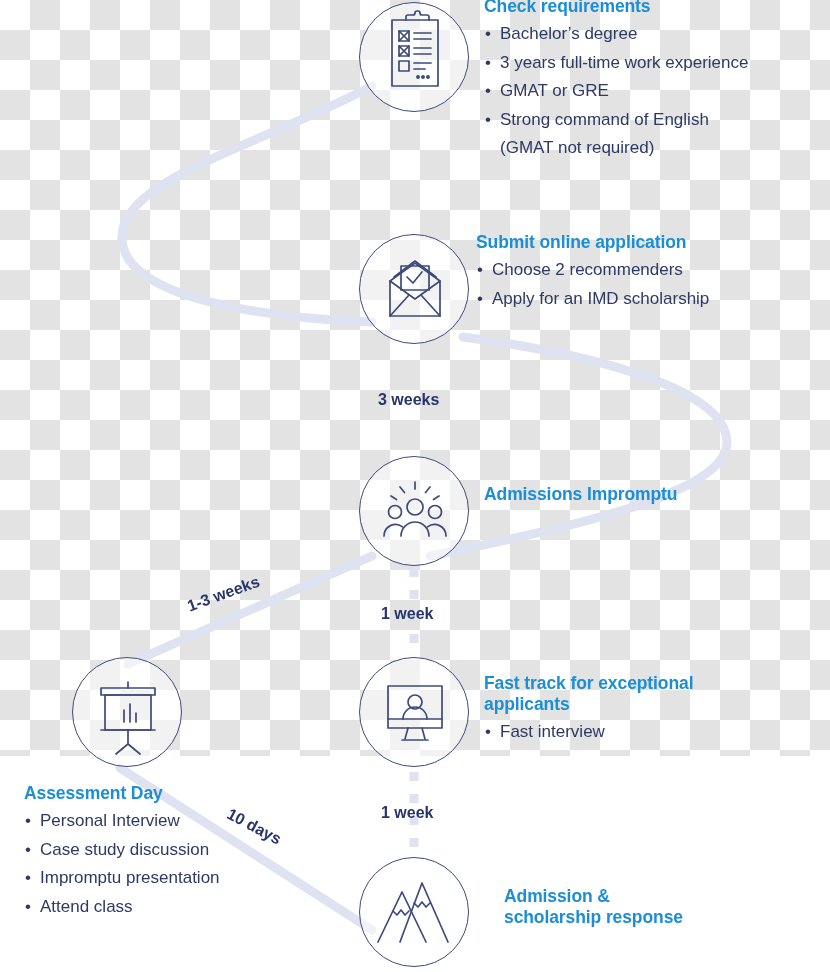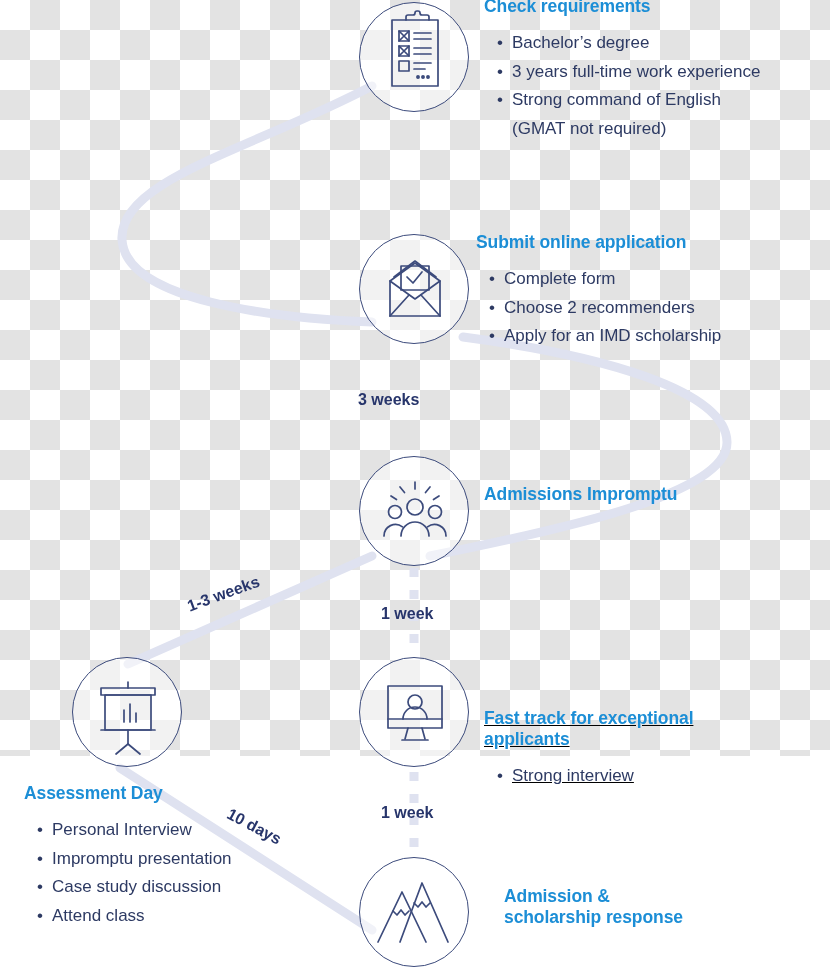--- a/index.html
+++ b/index.html
@@ -45,21 +45,21 @@
     color: #1c8ed6;
     font-weight: bold;
     font-size: 17.5px;
     line-height: 21px;
     letter-spacing: -0.1px;
     margin: 0 0 3px 0;
     white-space: pre-line;
   }
   .bullets {
     list-style: none;
-    margin: 12px;
+    margin: 0;
     padding: 0;
     color: #2d3a63;
     font-size: 17px;
     line-height: 28.5px;
   }
   .bullets li {
     position: relative;
     padding-left: 16px;
     white-space: pre-line;
   }
@@ -118,47 +118,47 @@
         <circle cx="63" cy="74" r="1.1" fill="#3c4b7c"></circle>
         <circle cx="68" cy="74" r="1.1" fill="#3c4b7c"></circle>
       </svg>
     </span>
   </div>
   <div class="block" style="left:484px; top:-4px; width:336px;">
     <div class="heading">Check requirements</div>
     <ul class="bullets">
       <li>Bachelor’s degree</li>
       <li>3 years full-time work experience</li>
+      <li>GMAT or GRE</li>
       <li>Strong command of English
 (GMAT not required)</li>
     </ul>
   </div>
 
   <div class="node" style="left:359px; top:234px; width:110px; height:110px;">
     <span>
       <svg width="110" height="110" viewBox="0 0 110 110" fill="none" stroke="#3c4b7c" stroke-width="1.7" stroke-linecap="round" stroke-linejoin="round">
         <path d="M34 42 L55 26 L76 42"></path>
         <rect x="41" y="31" width="28" height="24"></rect>
         <path d="M47 42 L53 48 L62 37"></path>
         <path d="M30 46 L30 81 L80 81 L80 46 L55 64 Z"></path>
         <path d="M30 46 L55 28 L80 46"></path>
         <path d="M30 81 L49 60 M80 81 L61 60"></path>
       </svg>
     </span>
   </div>
   <div class="block" style="left:476px; top:232px; width:330px;">
     <div class="heading">Submit online application</div>
     <ul class="bullets">
-      <li>Complete form</li>
       <li>Choose 2 recommenders</li>
       <li>Apply for an IMD scholarship</li>
     </ul>
   </div>
 
-  <div class="duration" style="left:358px; top:391px;">3 weeks</div>
+  <div class="duration" style="left:378px; top:391px;">3 weeks</div>
 
   <div class="node" style="left:359px; top:456px; width:110px; height:110px;">
     <span>
       <svg width="110" height="110" viewBox="0 0 110 110" fill="none" stroke="#3c4b7c" stroke-width="1.7" stroke-linecap="round" stroke-linejoin="round">
         <path d="M55 25 v7"></path>
         <path d="M40 30 l4.5 5.5"></path>
         <path d="M70 30 l-4.5 5.5"></path>
         <path d="M31 39 l5.5 3.5"></path>
         <path d="M79 39 l-5.5 3.5"></path>
         <circle cx="55" cy="50" r="8"></circle>
@@ -187,45 +187,45 @@
         <path d="M55 72 v14"></path>
         <path d="M55 86 l-12 10 M55 86 l12 10"></path>
         <path d="M51 64 v-12 M57 64 v-18 M63 64 v-9"></path>
       </svg>
     </span>
   </div>
   <div class="block" style="left:24px; top:783px; width:320px;">
     <div class="heading">Assessment Day</div>
     <ul class="bullets">
       <li>Personal Interview</li>
+      <li>Case study discussion</li>
       <li>Impromptu presentation</li>
-      <li>Case study discussion</li>
       <li>Attend class</li>
     </ul>
   </div>
 
   <div class="duration rot2" style="left:228px; top:804px;">10 days</div>
 
   <div class="node" style="left:359px; top:657px; width:110px; height:110px;">
     <span>
       <svg width="110" height="110" viewBox="0 0 110 110" fill="none" stroke="#3c4b7c" stroke-width="1.7" stroke-linecap="round" stroke-linejoin="round">
         <rect x="28" y="28" width="54" height="42"></rect>
         <path d="M28 61 h54"></path>
         <circle cx="55" cy="44" r="7"></circle>
         <path d="M43 61 a12 12 0 0 1 24 0"></path>
         <path d="M48 70 l-3 11 M62 70 l3 11"></path>
         <path d="M42 82 h26"></path>
       </svg>
     </span>
   </div>
-  <div class="block" style="left:484px; top:708px; width:300px;text-decoration:underline;">
+  <div class="block" style="left:484px; top:673px; width:300px;">
     <div class="heading">Fast track for exceptional
 applicants</div>
     <ul class="bullets">
-      <li>Strong interview</li>
+      <li>Fast interview</li>
     </ul>
   </div>
 
   <div class="duration" style="left:381px; top:804px;">1 week</div>
 
   <div class="node" style="left:359px; top:857px; width:110px; height:110px;">
     <span>
       <svg width="110" height="110" viewBox="0 0 110 110" fill="none" stroke="#3c4b7c" stroke-width="1.7" stroke-linecap="round" stroke-linejoin="round">
         <path d="M18 84 L42 34 L66 84"></path>
         <path d="M33 53 l4 4 l4 -5 l4 5 l4 -4"></path>

